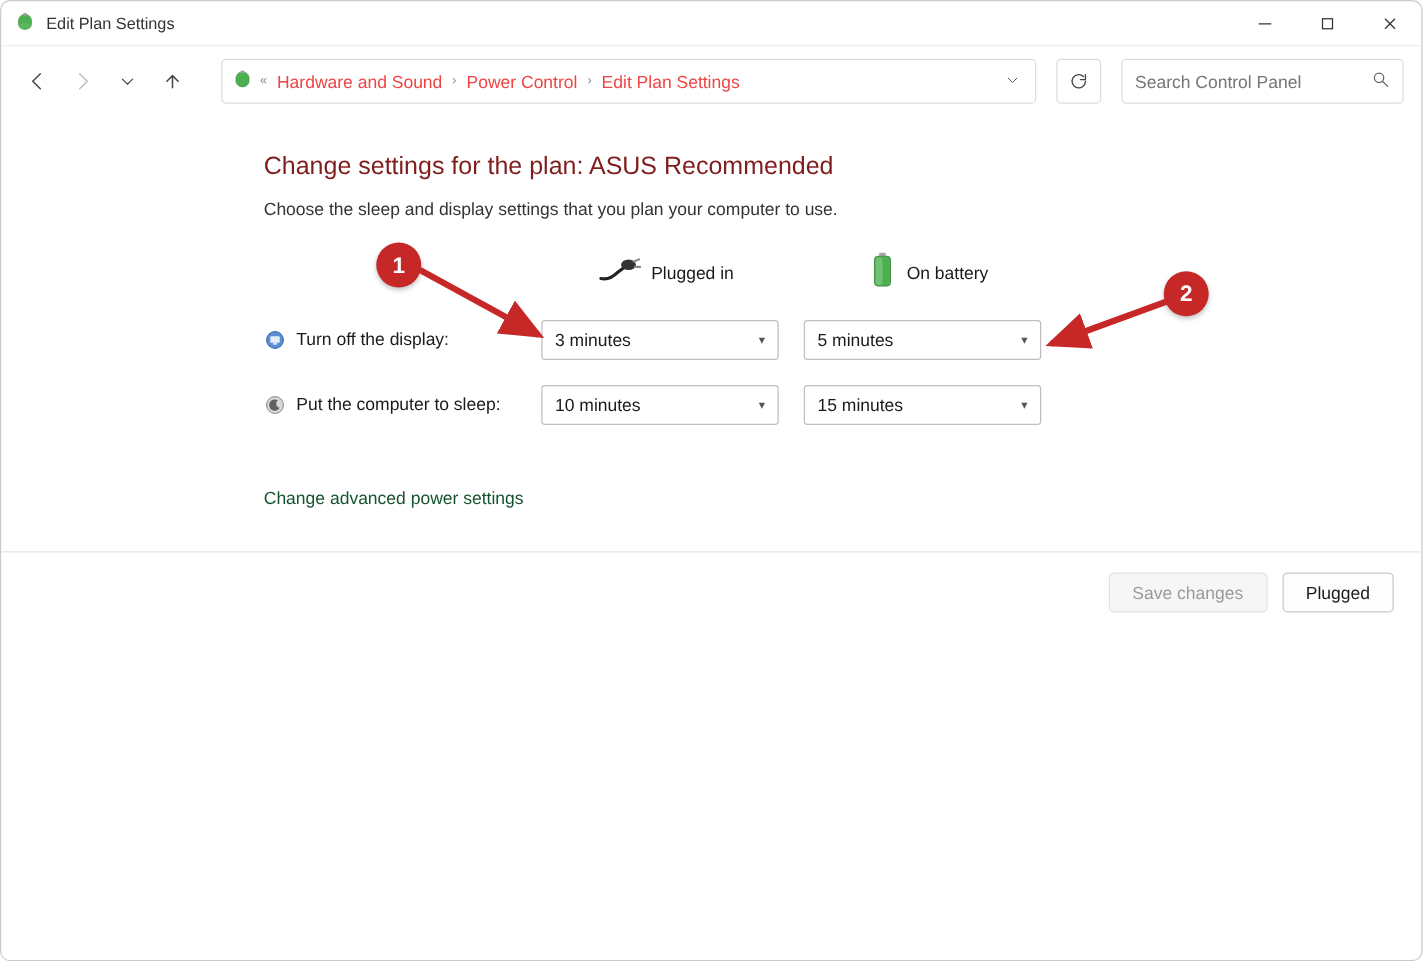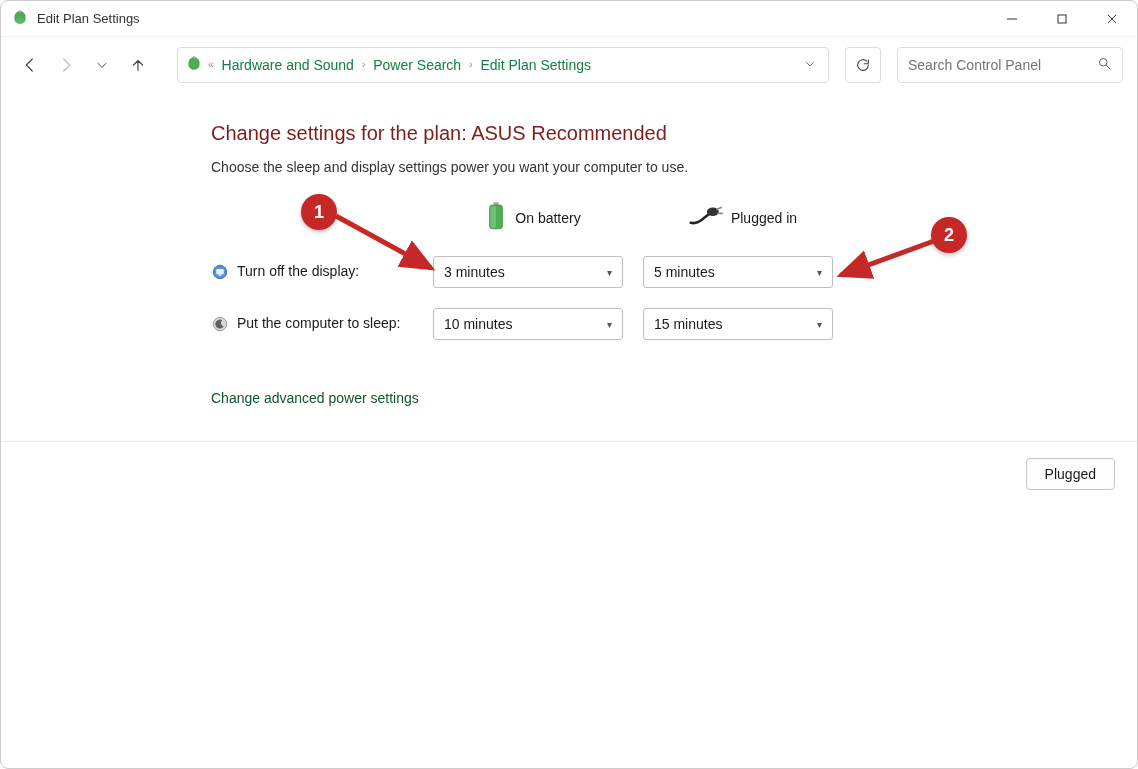--- a/index.html
+++ b/index.html
@@ -50,21 +50,21 @@
       flex: 1;
       height: 36px;
       border: 1px solid #dcdcdc;
       border-radius: 4px;
       display:flex;
       align-items:center;
       padding: 0 6px;
       margin-left: 18px;
     }
     .addr-icon { width: 20px; height:20px; display:flex; align-items:center; justify-content:center; margin-right:2px;}
-    .crumb { padding: 0 6px; font-size: 14px; color: #15803d; }
+    .crumb { padding: 0 6px; font-size: 14px; color: #ef4444; }
     .crumb-sep { color: #888; font-size: 10px; padding: 0 2px; }
     .addr-right { margin-left:auto; display:flex; align-items:center; gap:14px; padding-right:6px; }
     .refresh-btn {
       width: 36px; height:36px; display:flex; align-items:center; justify-content:center;
       border:1px solid #dcdcdc; border-radius:4px; margin-left:10px; color:#444;
     }
     .searchbox {
       width: 226px; height:36px;
       border:1px solid #dcdcdc; border-radius:4px;
       display:flex; align-items:center; padding:0 10px; margin-left:10px;
@@ -194,21 +194,21 @@
   <div class="addressbar">
     <span class="addr-icon">
       <svg width="18" height="18" viewBox="0 0 24 24">
         <path d="M12 2 C8 2 5 5 5 9 v3 c0 3 3 6 7 6 s7-3 7-6 V9 c0-4-3-7-7-7 Z" fill="#4caf50" stroke="#2e7d32" stroke-width="0.5"></path>
         <rect x="10" y="0.5" width="4" height="3" rx="1" fill="#9e9e9e"></rect>
       </svg>
     </span>
     <span class="crumb-sep">«</span>
     <span class="crumb">Hardware and Sound</span>
     <span class="crumb-sep">›</span>
-    <span class="crumb">Power Search</span>
+    <span class="crumb">Power Control</span>
     <span class="crumb-sep">›</span>
     <span class="crumb">Edit Plan Settings</span>
     <div class="addr-right">
       <span>
         <svg width="12" height="12" viewBox="0 0 24 24">
             <path d="M5 9 L12 16 L19 9" fill="none" stroke="#555" stroke-width="1.6" stroke-linecap="round"></path>
           </svg>
       </span>
     </div>
   </div>
@@ -225,44 +225,44 @@
       <svg width="15" height="15" viewBox="0 0 24 24">
           <circle cx="10" cy="10" r="6" fill="none" stroke="currentColor" stroke-width="1.6"></circle>
           <line x1="15" y1="15" x2="21" y2="21" stroke="currentColor" stroke-width="1.6" stroke-linecap="round"></line>
         </svg>
     </span>
   </div>
 </div>
 
 <div class="content">
   <div class="heading">Change settings for the plan: ASUS Recommended</div>
-  <div class="subtext">Choose the sleep and display settings power you want your computer to use.</div>
+  <div class="subtext">Choose the sleep and display settings that you plan your computer to use.</div>
 
   <div class="cols-header">
     <div class="col-label"></div>
-    <div class="col">
-      <span>
-        <svg width="22" height="30" viewBox="0 0 24 32">
-          <rect x="9" y="1" width="6" height="3" rx="1" fill="#a7a7a7"></rect>
-          <rect x="5" y="4" width="14" height="26" rx="3" fill="#4caf50" stroke="#3a8a3d" stroke-width="0.8"></rect>
-          <rect x="6" y="5" width="6" height="24" rx="2" fill="#81c784" opacity="0.7"></rect>
-        </svg>
-      </span>
-      <span class="coltext">On battery</span>
-    </div>
     <div class="col">
       <span>
         <svg width="34" height="22" viewBox="0 0 40 24">
           <path d="M2 20 Q10 22 18 14 L26 8" fill="none" stroke="#222" stroke-width="3" stroke-linecap="round"></path>
           <ellipse cx="28" cy="7" rx="7" ry="5" fill="#333"></ellipse>
           <line x1="33" y1="4" x2="38" y2="2" stroke="#888" stroke-width="2" stroke-linecap="round"></line>
           <line x1="34" y1="9" x2="39" y2="9" stroke="#888" stroke-width="2" stroke-linecap="round"></line>
         </svg>
       </span>
       <span class="coltext">Plugged in</span>
+    </div>
+    <div class="col">
+      <span>
+        <svg width="22" height="30" viewBox="0 0 24 32">
+          <rect x="9" y="1" width="6" height="3" rx="1" fill="#a7a7a7"></rect>
+          <rect x="5" y="4" width="14" height="26" rx="3" fill="#4caf50" stroke="#3a8a3d" stroke-width="0.8"></rect>
+          <rect x="6" y="5" width="6" height="24" rx="2" fill="#81c784" opacity="0.7"></rect>
+        </svg>
+      </span>
+      <span class="coltext">On battery</span>
     </div>
   </div>
 
   
   <div class="row">
     <div class="row-label">
       <span class="ricon">
         <svg width="18" height="18" viewBox="0 0 24 24">
           <circle cx="12" cy="12" r="9" fill="#5a8fd6" stroke="#31619e" stroke-width="1"></circle>
           <rect x="7" y="8" width="10" height="7" rx="1" fill="#fff" opacity="0.85"></rect>
@@ -299,20 +299,21 @@
     <div class="select">
       <span>15 minutes</span>
       <span class="chev">▾</span>
     </div>
   </div>
 
   <span class="link">Change advanced power settings</span>
 </div>
 
 <div class="footer">
+  <div class="btn disabled">Save changes</div>
   <div class="btn">Plugged</div>
 </div>
 
 <div class="badge" style="left:300px; top:193px;">1</div>
 <svg class="arrow" style="left:320px; top:205px;" width="130" height="80">
   <defs>
       <marker id="ah1" markerWidth="8" markerHeight="8" refX="6" refY="3" orient="auto">
         <path d="M0,0 L7,3 L0,6 Z" fill="#c62828"></path>
       </marker>
     </defs>

